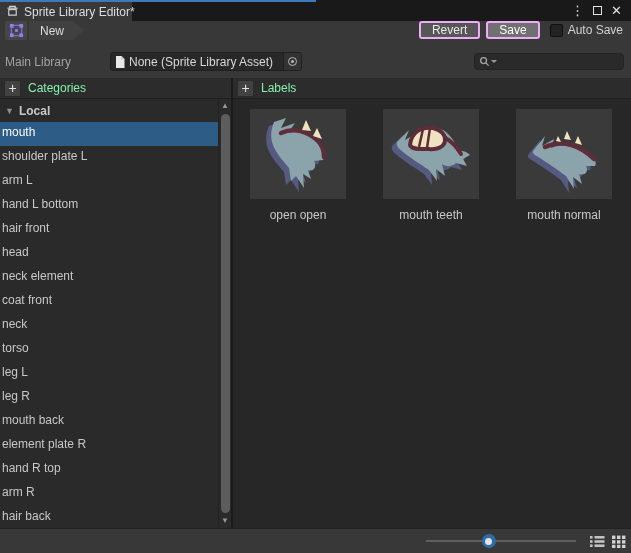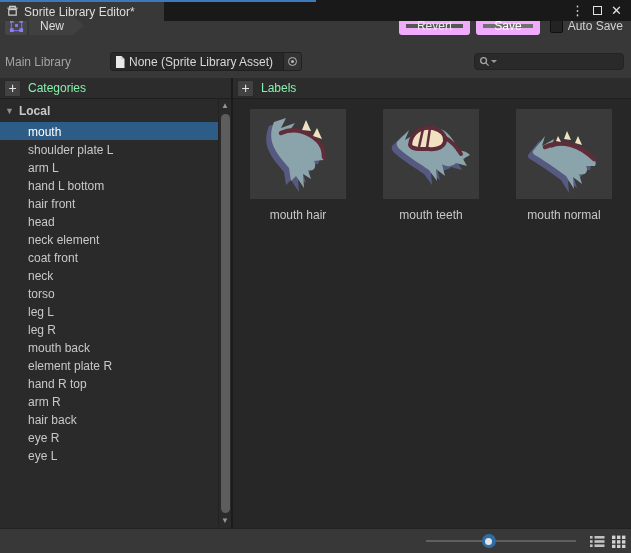--- a/index.html
+++ b/index.html
@@ -3,36 +3,36 @@
 <meta charset="utf-8">
 <style>
   html,body{margin:0;padding:0;background:#111;}
   *{box-sizing:border-box;font-family:"Liberation Sans",sans-serif;}
   .window{position:relative;width:631px;height:553px;background:#383838;color:#c8c8c8;
           font-size:12px;overflow:hidden;display:flex;flex-direction:column;}
 
   
   .tabbar{height:21px;background:#191919;display:flex;position:relative;flex:0 0 auto;}
   .tabbar::before{content:"";position:absolute;top:0;left:0;width:316px;height:2px;background:#3e79bb;}
-  .tab{width:164px;background:#383838;display:flex;align-items:center;gap:5px;padding:2px 0 0 6px;}
+  .tab{width:132px;background:#383838;display:flex;align-items:center;gap:5px;padding:2px 0 0 6px;}
   .tab-title{color:#dedede;white-space:nowrap;}
   .winctrls{margin-left:auto;display:flex;align-items:center;gap:9px;padding-right:9px;color:#e2e2e2;}
   .winctrls .glyph{font-size:13px;line-height:1;cursor:default;}
   .maxbox{width:9px;height:9px;border:1.5px solid #e2e2e2;}
 
   
-  .toolbar1{height:24px;display:flex;align-items:flex-end;padding:10px 5px;flex:0 0 auto;}
+  .toolbar1{height:24px;display:flex;align-items:flex-start;padding:0 5px;flex:0 0 auto;}
   .crumb-iconbox{width:22px;height:19px;background:#464646;border-radius:2px;
                  display:flex;align-items:center;justify-content:center;}
   .breadcrumb{margin-left:2px;height:19px;padding:0 20px 0 11px;display:flex;align-items:center;
               background:#404040;color:#dcdcdc;
               clip-path:polygon(0 0,calc(100% - 11px) 0,100% 50%,calc(100% - 11px) 100%,0 100%);}
   .tb-right{margin-left:auto;display:flex;align-items:center;}
   .btn{height:18px;padding:0 11px;margin-left:6px;border-radius:3px;background:#565656;
-       color:#e9e9e9;display:flex;align-items:center;border:7px solid #f0abfc;cursor:default;}
+       color:#e9e9e9;display:flex;align-items:center;border:2px solid #f0abfc;cursor:default;}
   .btn.save{background:#707070;color:#fff;}
   .checkbox{width:13px;height:13px;background:#232323;border:1px solid #101010;border-radius:2px;
             margin:0 5px 0 10px;}
   .autosave-label{color:#d2d2d2;margin-right:3px;}
 
   
   .toolbar2{height:33px;display:flex;align-items:center;padding:0 5px;flex:0 0 auto;}
   .ml-label{width:105px;color:#a3a3a3;}
   .objfield{width:192px;height:19px;background:#282828;border:1px solid #202020;border-radius:3px;
             display:flex;align-items:center;overflow:hidden;}
@@ -56,21 +56,21 @@
             display:flex;align-items:center;gap:7px;padding-left:4px;}
   .plus-btn{width:17px;height:17px;background:#424242;border:1px solid #2a2a2a;border-radius:2px;
             color:#e4e4e4;font-size:14px;line-height:1;display:flex;align-items:center;
             justify-content:center;cursor:default;}
   .pane-title{color:#86efac;}
 
   .left-body{flex:1;display:flex;min-height:0;background:#2a2a2a;}
   .cat-list{flex:1;overflow:hidden;}
   .foldout{height:23px;display:flex;align-items:center;gap:5px;padding-left:5px;font-weight:bold;color:#c8c8c8;}
   .fold-glyph{font-size:9px;color:#8e8e8e;}
-  .cat-row{height:18px;line-height:20px;padding-left:28px;color:#c8c8c8;white-space:nowrap;cursor:default;}
+  .cat-row{height:24px;line-height:20px;padding-left:2px;color:#c8c8c8;white-space:nowrap;cursor:default;}
   .cat-row.selected{background:#2d5c87;color:#fff;}
 
   .vscroll{width:13px;flex:0 0 auto;background:#2a2a2a;border-left:1px solid #222;
            display:flex;flex-direction:column;align-items:center;padding:2px 0;}
   .varrow{font-size:8px;color:#959595;line-height:10px;flex:0 0 auto;}
   .vthumb{flex:1;width:9px;margin:3px 0;background:#5d5d5d;border-radius:5px;}
 
   .right-body{flex:1;background:#272727;padding:10px 0 0 17px;display:flex;align-items:flex-start;gap:37px;min-height:0;}
   .thumb-cell{width:96px;flex:0 0 auto;}
   .thumb-box{width:96px;height:90px;background:#3a3a3a;}
@@ -214,21 +214,21 @@
       <div class="thumb-cell">
             <div class="thumb-box">
               <svg viewBox="0 0 96 90" xmlns="http://www.w3.org/2000/svg">
                 <path d="M24,13 L36,9 L31,19 L45,14 L38,24 C52,20 61,25 67,31 C73,37 77,45 73,51 L64,52 C67,58 64,63 58,61 L61,70 L53,65 L54,79 L46,67 L41,72 L39,59 C33,52 26,44 23,36 C20,28 21,20 24,13 Z" fill="#575a80" transform="translate(-5,4)"></path>
                 <path d="M24,13 L36,9 L31,19 L45,14 L38,24 C52,20 61,25 67,31 C73,37 77,45 73,51 L64,52 C67,58 64,63 58,61 L61,70 L53,65 L54,79 L46,67 L41,72 L39,59 C33,52 26,44 23,36 C20,28 21,20 24,13 Z" fill="#8ba3aa"></path>
                 <path d="M31,24 C45,18 59,23 68,32 C72,36 74,41 74,48" fill="none" stroke="#5e2d39" stroke-width="4.5" stroke-linecap="round"></path>
                 <path d="M52,21 L56,11 L61,22 Z" fill="#f0e2c0"></path>
                 <path d="M63,27 L67,19 L72,30 Z" fill="#f0e2c0"></path>
               </svg>
             </div>
-            <div class="thumb-label">mouth hair</div>
+            <div class="thumb-label">open open</div>
           </div>
           <div class="thumb-cell">
             <div class="thumb-box">
               <svg viewBox="0 0 96 90" xmlns="http://www.w3.org/2000/svg">
                 <path d="M14,33 L26,21 L22,31 L34,24 C46,16 60,18 66,26 C71,31 74,37 73,42 C78,41 84,42 87,46 L80,50 L84,57 L73,54 C69,58 63,58 59,55 L62,67 L53,60 L54,72 L46,61 C37,55 26,48 20,43 C15,39 13,37 14,33 Z" fill="#575a80" transform="translate(-5,4)"></path>
                 <path d="M14,33 L26,21 L22,31 L34,24 C46,16 60,18 66,26 C71,31 74,37 73,42 C78,41 84,42 87,46 L80,50 L84,57 L73,54 C69,58 63,58 59,55 L62,67 L53,60 L54,72 L46,61 C37,55 26,48 20,43 C15,39 13,37 14,33 Z" fill="#8ba3aa"></path>
                 <path d="M61,28 C68,32 74,38 78,45" fill="none" stroke="#5e2d39" stroke-width="4" stroke-linecap="round"></path>
                 <path d="M27,36 C28,24 38,17 50,19 C58,21 63,26 62,32 C61,38 54,41 46,40 C38,40 29,41 27,36 Z" fill="#f0e2c0" stroke="#5e2d39" stroke-width="4" stroke-linejoin="round"></path>
                 <path d="M40,20 L36,38" stroke="#5e2d39" stroke-width="2.5"></path>
                 <path d="M47,19 L44,39" stroke="#5e2d39" stroke-width="2.5"></path>

